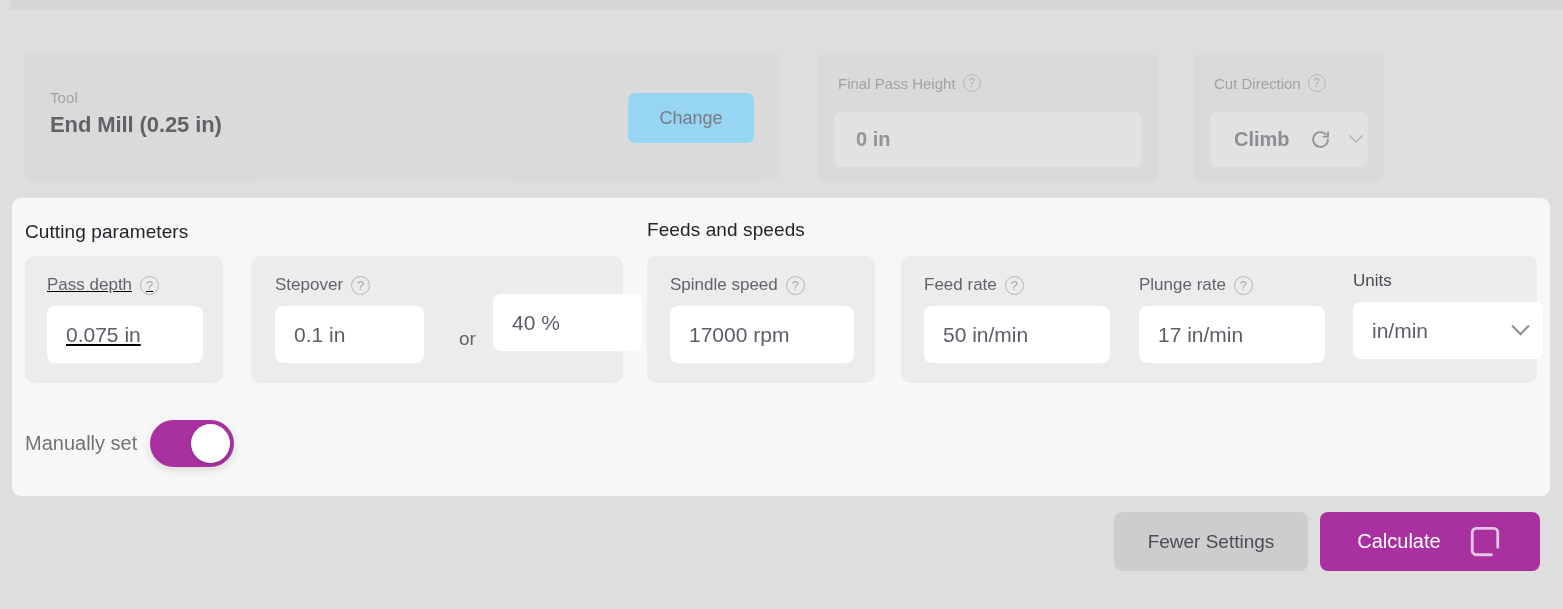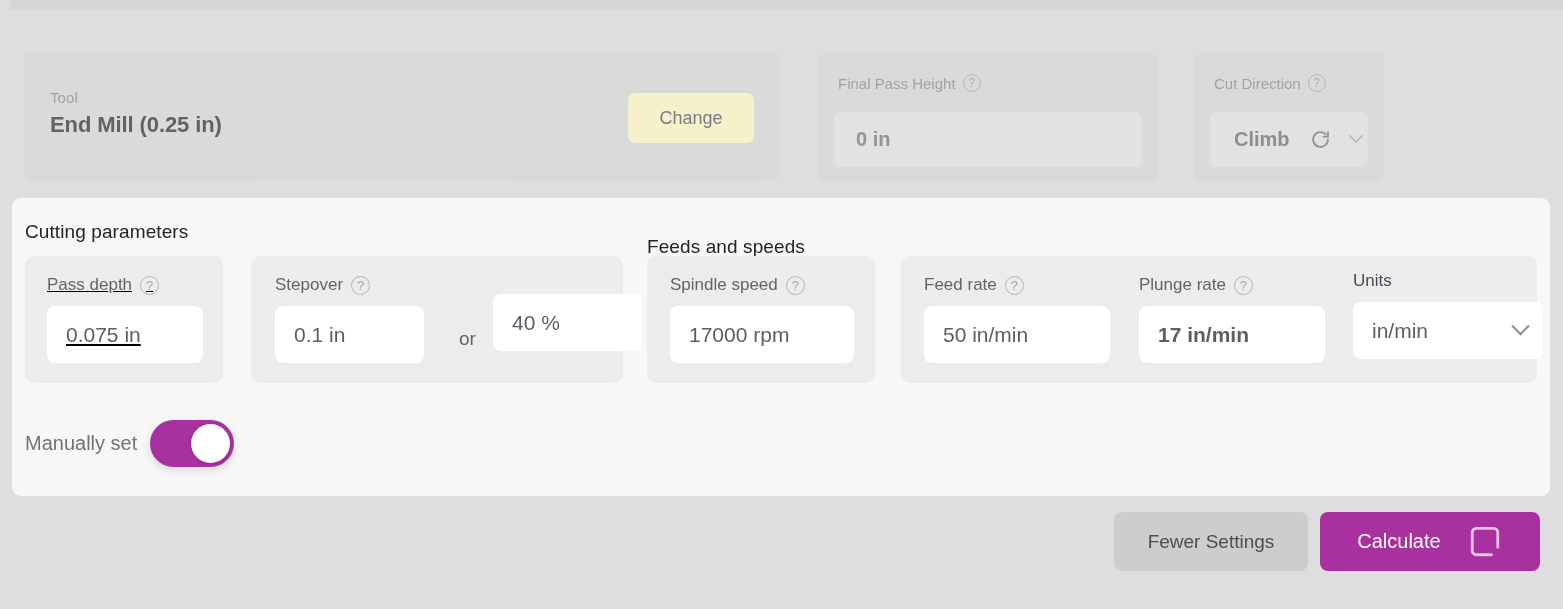--- a/index.html
+++ b/index.html
@@ -59,21 +59,21 @@
     font-weight: bold;
     color: #32323c;
     line-height: 30px;
     margin-top: 2px;
     letter-spacing: -.1px;
   }
   .change-btn {
     position: absolute;
     right: 28px; top: 41px;
     width: 126px; height: 50px;
-    background: #fef9c3;
+    background: #7dd3fc;
     border: none;
     border-radius: 7px;
     font-family: "Liberation Sans", sans-serif;
     font-size: 18px;
     color: #55555f;
     cursor: pointer;
   }
 
   .mini-card {
     position: absolute;
@@ -127,21 +127,21 @@
     border-radius: 9px;
   }
 
   .section-title {
     position: absolute;
     font-size: 19px;
     color: #23232b;
     letter-spacing: .1px;
   }
   #title-cutting { left: 13px; top: 23px; }
-  #title-feeds   { left: 635px; top: 38px; }
+  #title-feeds   { left: 635px; top: 21px; }
 
   
   .group {
     position: absolute;
     background: #ececec;
     border-radius: 9px;
   }
   #g-passdepth { left: 13px;  top: 58px; width: 198px; height: 127px; }
   #g-stepover  { left: 239px; top: 58px; width: 372px; height: 127px; }
   #g-spindle   { left: 635px; top: 58px; width: 228px; height: 127px; }
@@ -379,21 +379,21 @@
           <span class="help-icon">?</span>
         </div>
         <div class="inp" style="width:186px;">50 in/min</div>
       </div>
 
       <div class="field" style="left:238px;width:190px;">
         <div class="field-label">
           <span class="field-label-text">Plunge rate</span>
           <span class="help-icon">?</span>
         </div>
-        <div class="inp" style="width:186px;font-weight:bold;">17 in/min</div>
+        <div class="inp" style="width:186px;">17 in/min</div>
       </div>
 
       <div class="field" style="left:452px;width:200px;">
         <div class="field-label" style="margin-top:14px">
           <span class="field-label-text plain">Units</span>
         </div>
         <div class="inp select-inp" style="width:190px;">
           <span>in/min</span>
           <span class="chev"></span>
         </div>

